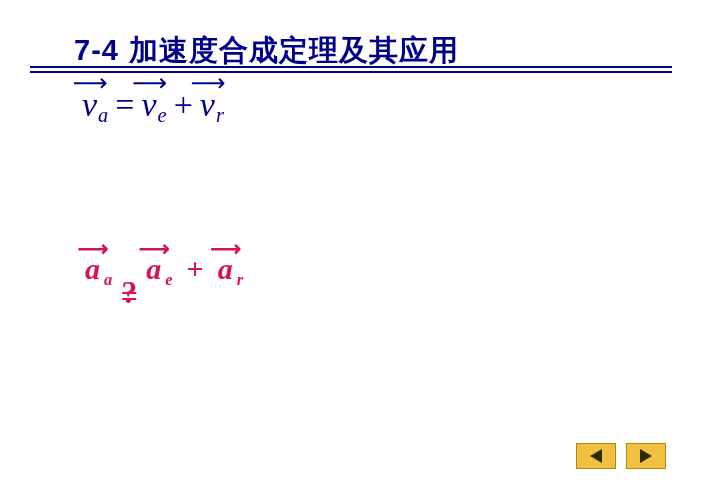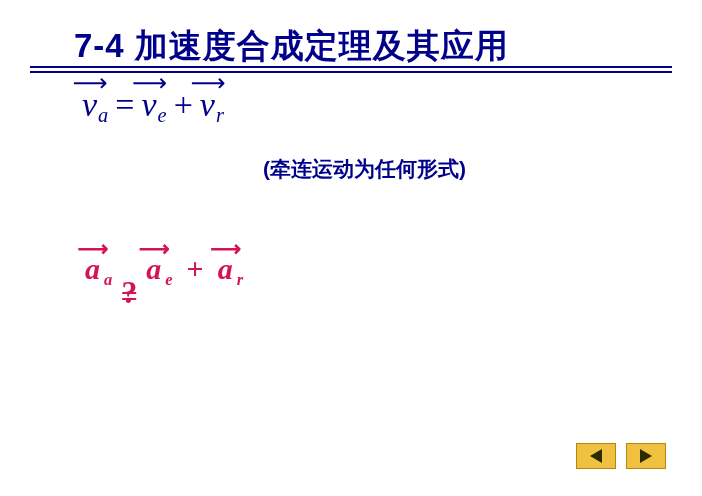--- a/index.html
+++ b/index.html
@@ -16,24 +16,24 @@
   }
   .slide {
     position: absolute;
     inset: 0;
   }
 
   
   .title {
     position: absolute;
     left: 74px;
-    top: 24px;
+    top: 31px;
     font-family: "Liberation Sans", sans-serif;
     font-weight: bold;
-    font-size: 33px;
+    font-size: 29px;
     color: #00008B;
     letter-spacing: 1px;
     white-space: nowrap;
   }
   .title .num {
     margin-right: 10px;
   }
   .rule {
     position: absolute;
     left: 30px;
@@ -174,21 +174,20 @@
     <span class="num">7-4</span><span>加速度合成定理及其应用</span>
   </div>
 
   <div class="rule r1"></div>
   <div class="rule r2"></div>
 
   <div class="eq-velocity">
     <span class="var"><span class="arrow">⟶</span><span>v</span></span><span class="sub">a</span><span class="op">=</span><span class="var"><span class="arrow">⟶</span><span>v</span></span><span class="sub">e</span><span class="op">+</span><span class="var"><span class="arrow">⟶</span><span>v</span></span><span class="sub">r</span>
   </div>
 
-  <div class="note">(牵连运动为任何形式)</div>
 
   <div class="eq-accel">
     <span class="var"><span class="arrow">⟶</span><span>a</span></span><span class="sub">a</span><span class="qmark-wrap"><span class="eqsign">=</span><span class="qm">?</span></span><span class="var"><span class="arrow">⟶</span><span>a</span></span><span class="sub">e</span><span class="op">+</span><span class="var"><span class="arrow">⟶</span><span>a</span></span><span class="sub">r</span>
   </div>
 
   <div class="nav">
     <div class="navbtn">
       <span class="tri left"></span>
     </div>
     <div class="navbtn">

